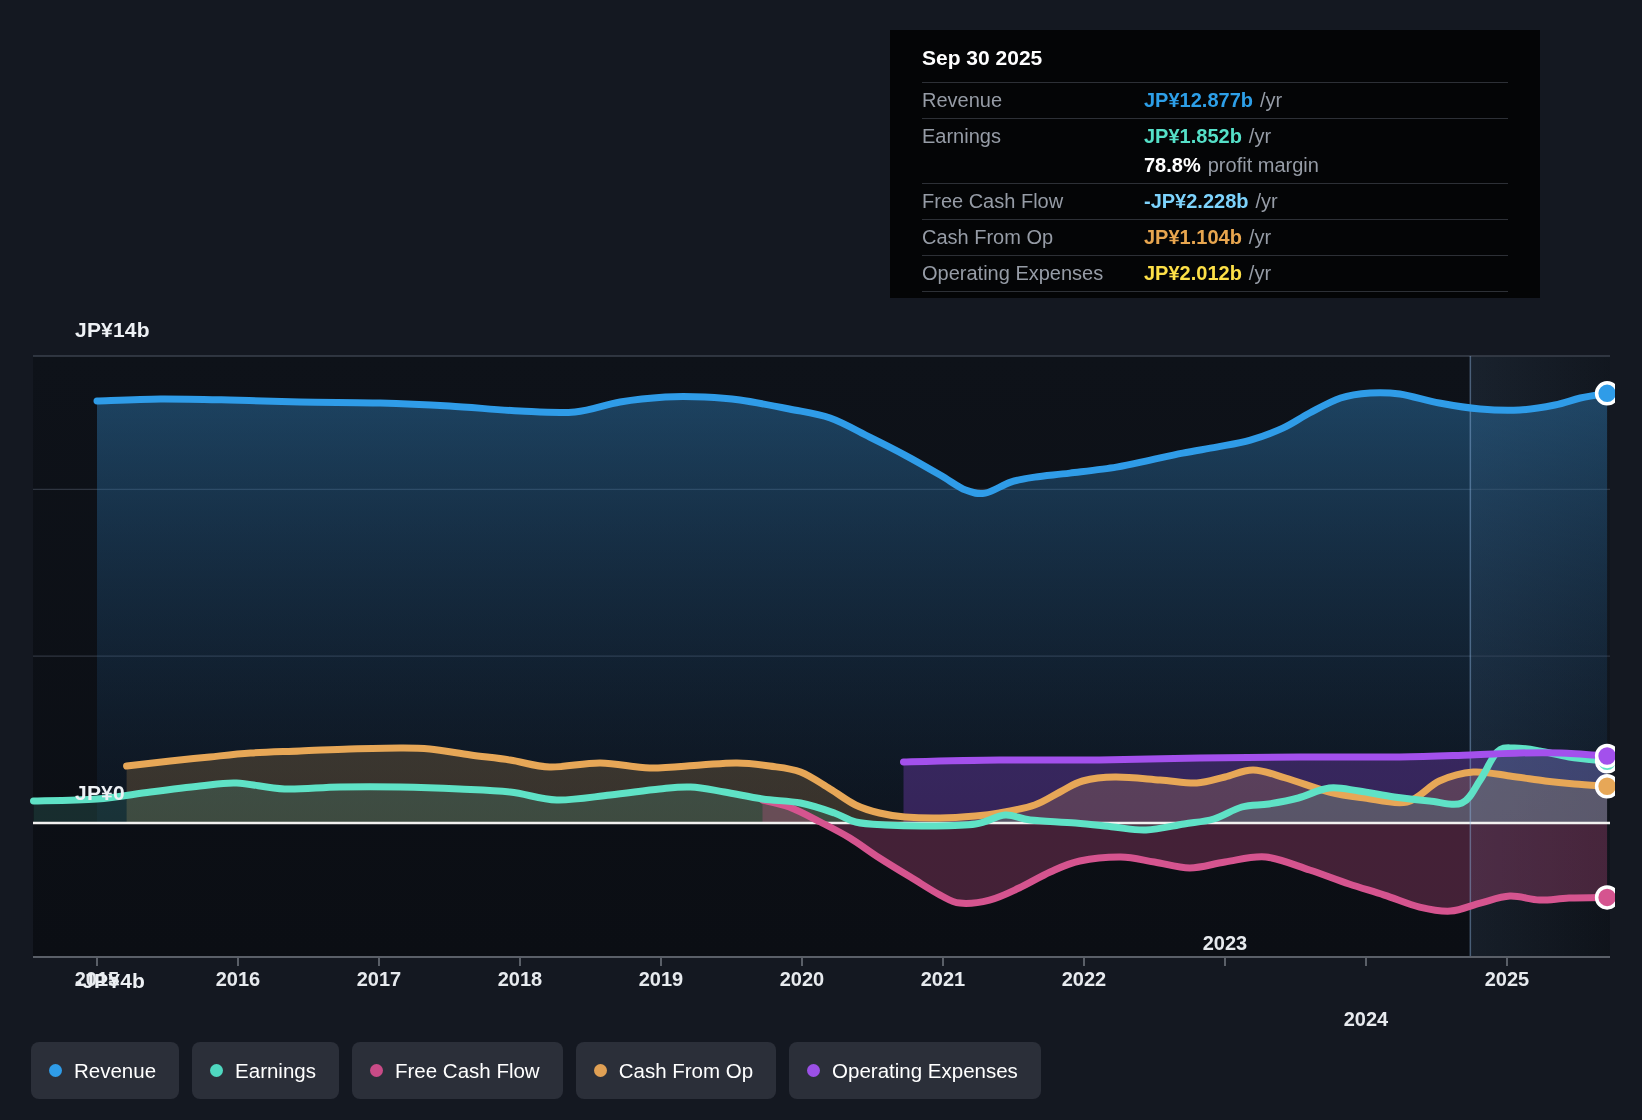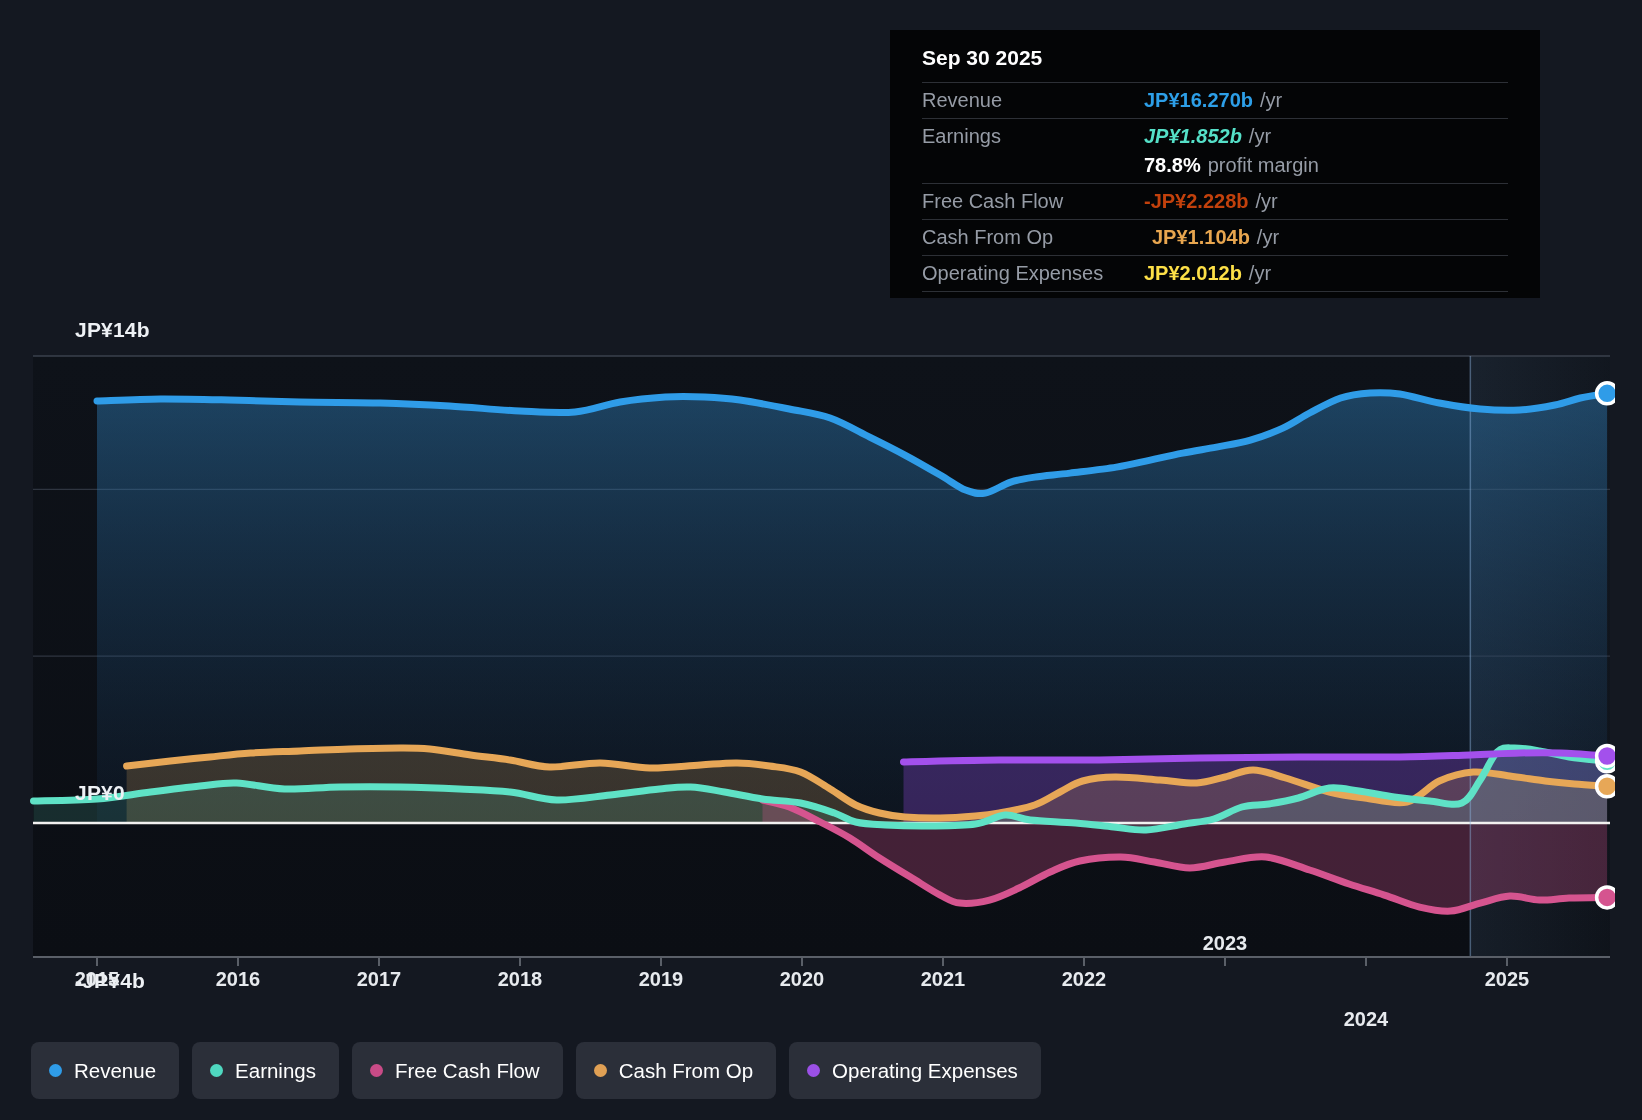--- a/index.html
+++ b/index.html
@@ -95,41 +95,41 @@
       <div class="xlabel" style="left: 1180px; top: 932px;">2023</div>
       <div class="xlabel" style="left: 1321px; top: 1008px;">2024</div>
       <div class="xlabel" style="left: 1462px; top: 968px;">2025</div>
     </div>
 
   <div class="tooltip">
     <div class="tt-date">Sep 30 2025</div>
     <div class="tt-rows" id="ttRows">
         <div class="tt-row">
           <span class="tt-label">Revenue</span>
-          <span class="tt-value" style="color: rgb(45, 159, 232);">JP¥16.270b</span>
+          <span class="tt-value" style="color: rgb(45, 159, 232);">JP¥12.877b</span>
           <span class="tt-suffix"> /yr</span>
         </div>
         <div class="tt-row">
           <span class="tt-label">Earnings</span>
-          <span class="tt-value" style="color: rgb(85, 224, 200); font-style: italic;">JP¥1.852b</span>
+          <span class="tt-value" style="color: rgb(85, 224, 200);">JP¥1.852b</span>
           <span class="tt-suffix"> /yr</span>
         </div>
         <div class="tt-row nodiv">
           <span class="tt-label"></span>
           <span class="tt-value" style="color: rgb(255, 255, 255);">78.8%</span>
           <span class="tt-suffix"> profit margin</span>
         </div>
         <div class="tt-row">
           <span class="tt-label">Free Cash Flow</span>
-          <span class="tt-value" style="color: #c2410c; text-align: right;">-JP¥2.228b</span>
+          <span class="tt-value" style="color: #7dd3fc; text-align: right;">-JP¥2.228b</span>
           <span class="tt-suffix"> /yr</span>
         </div>
         <div class="tt-row">
           <span class="tt-label">Cash From Op</span>
-          <span class="tt-value" style="color: rgb(232, 166, 79); margin-left: 8px;">JP¥1.104b</span>
+          <span class="tt-value" style="color: rgb(232, 166, 79);">JP¥1.104b</span>
           <span class="tt-suffix"> /yr</span>
         </div>
         <div class="tt-row">
           <span class="tt-label">Operating Expenses</span>
           <span class="tt-value" style="color: #fde047;">JP¥2.012b</span>
           <span class="tt-suffix"> /yr</span>
         </div>
       </div>
   </div>
 

